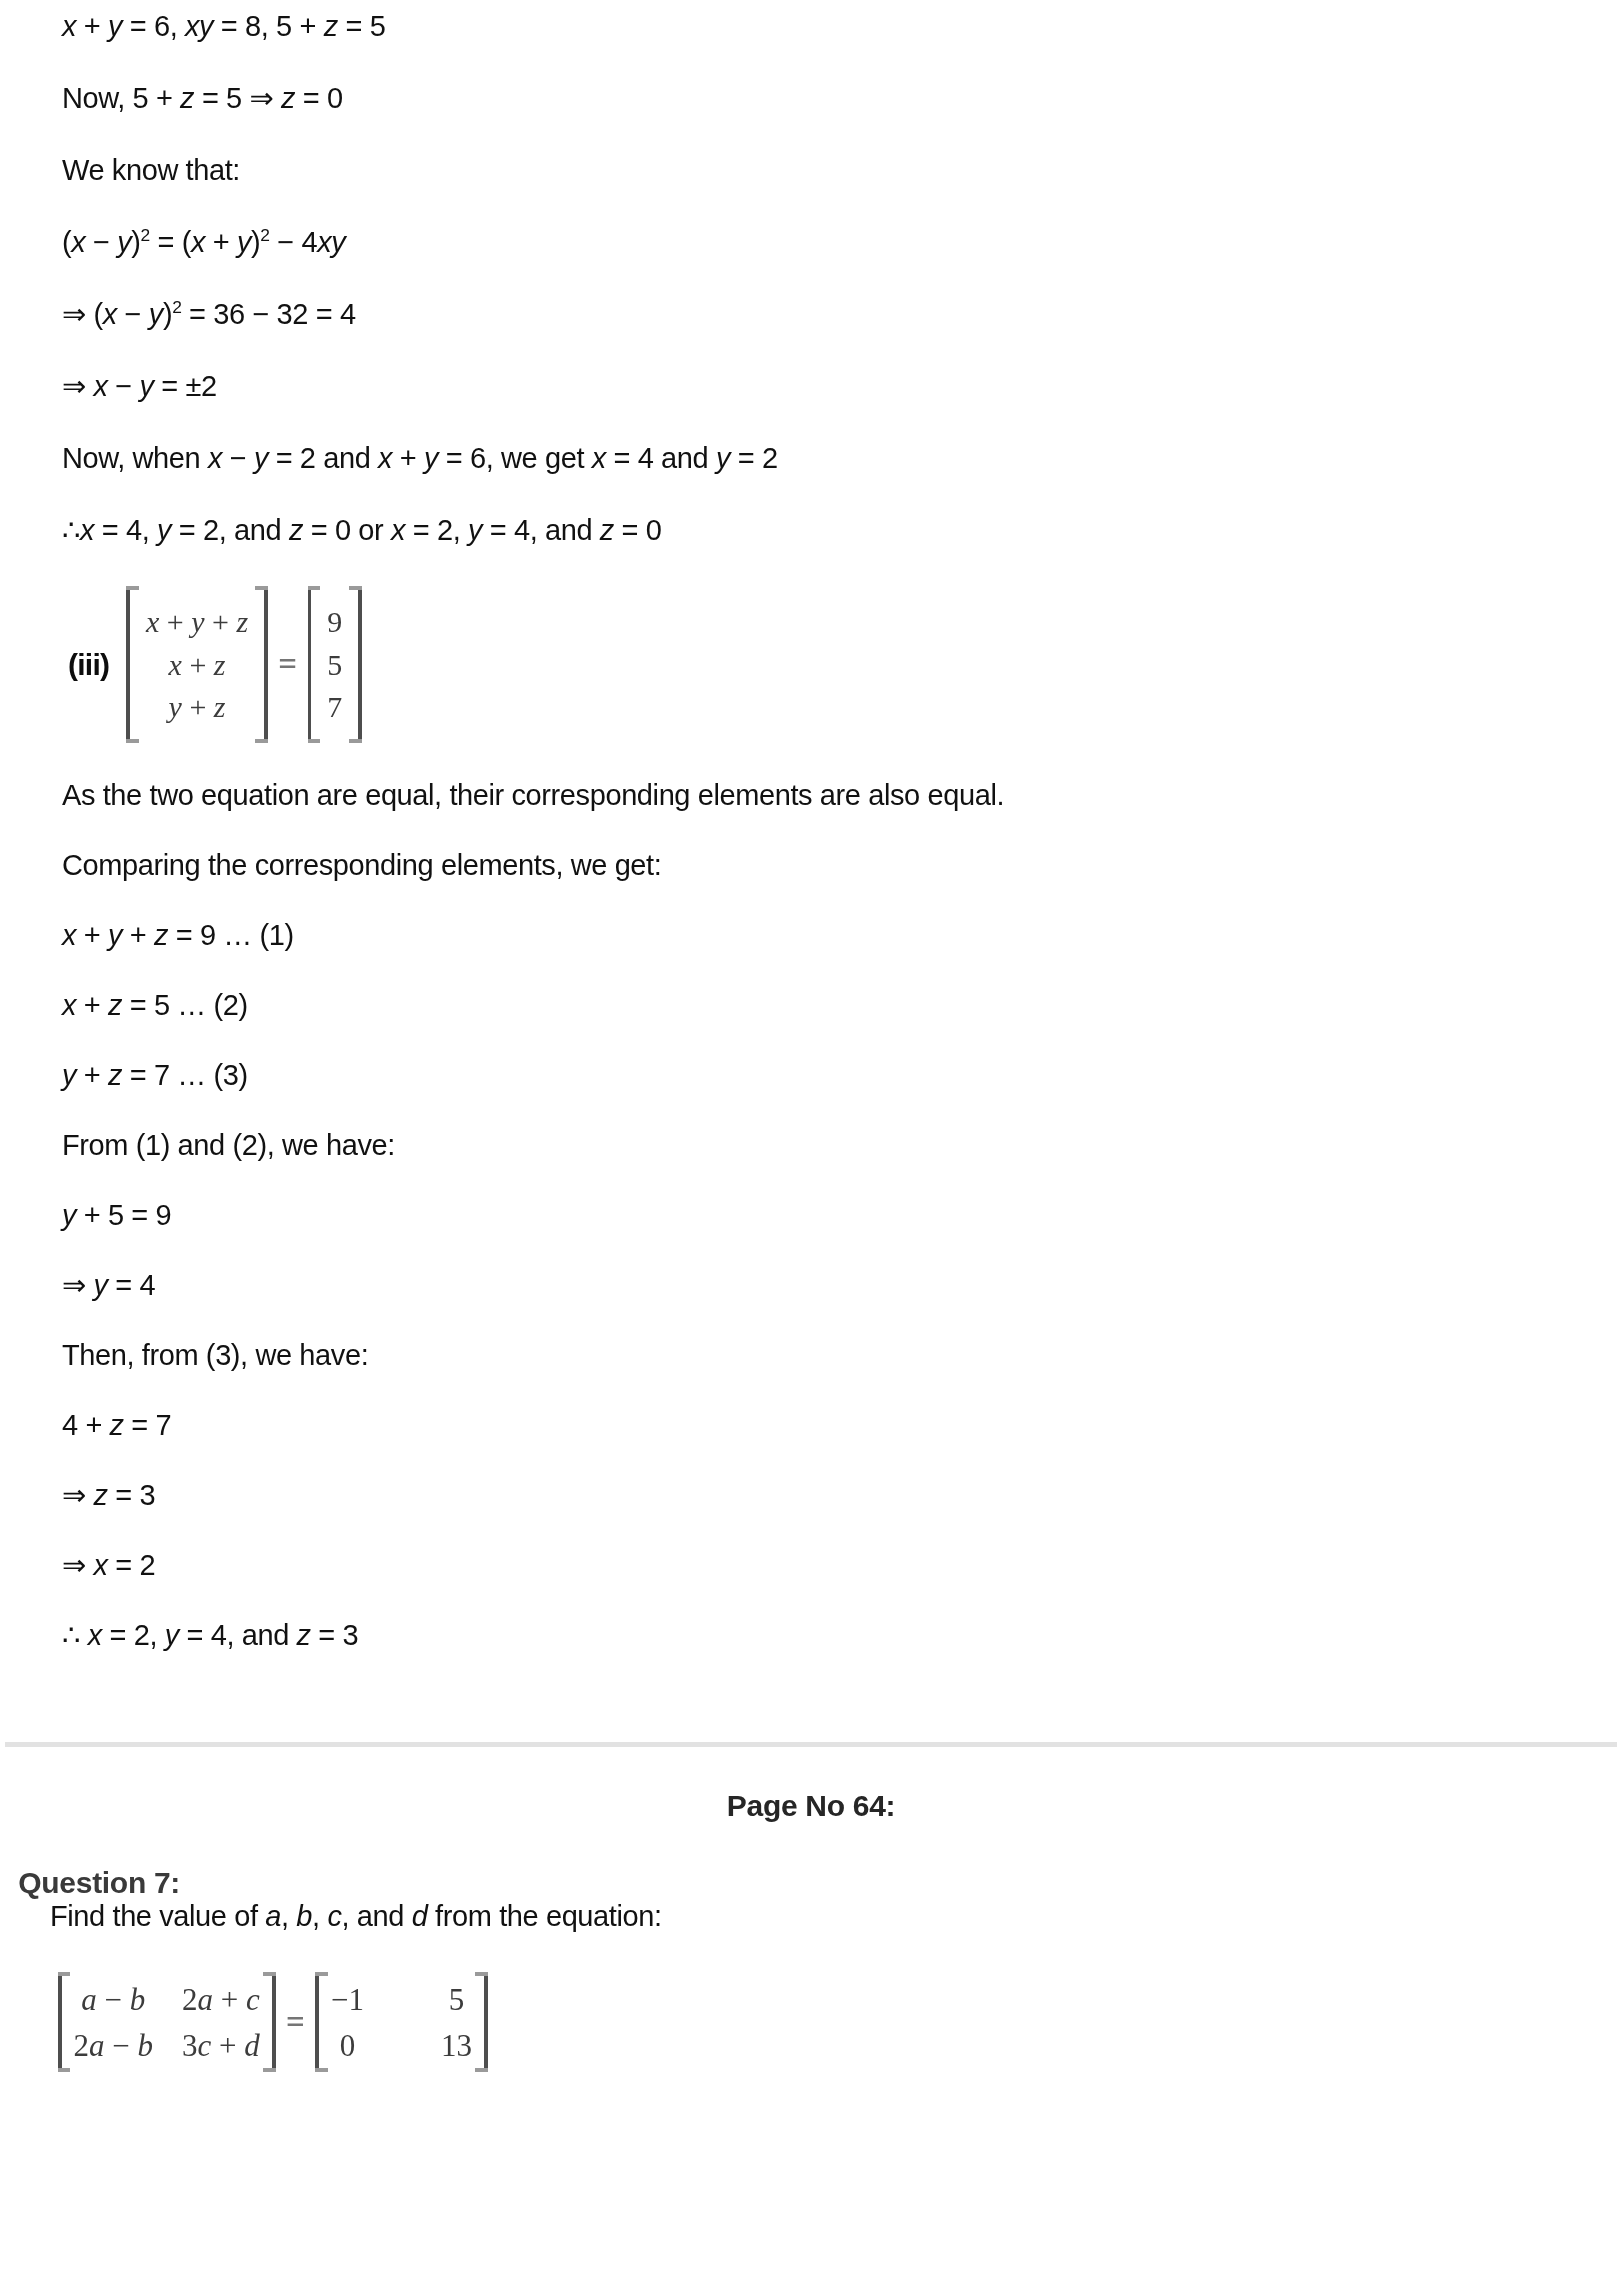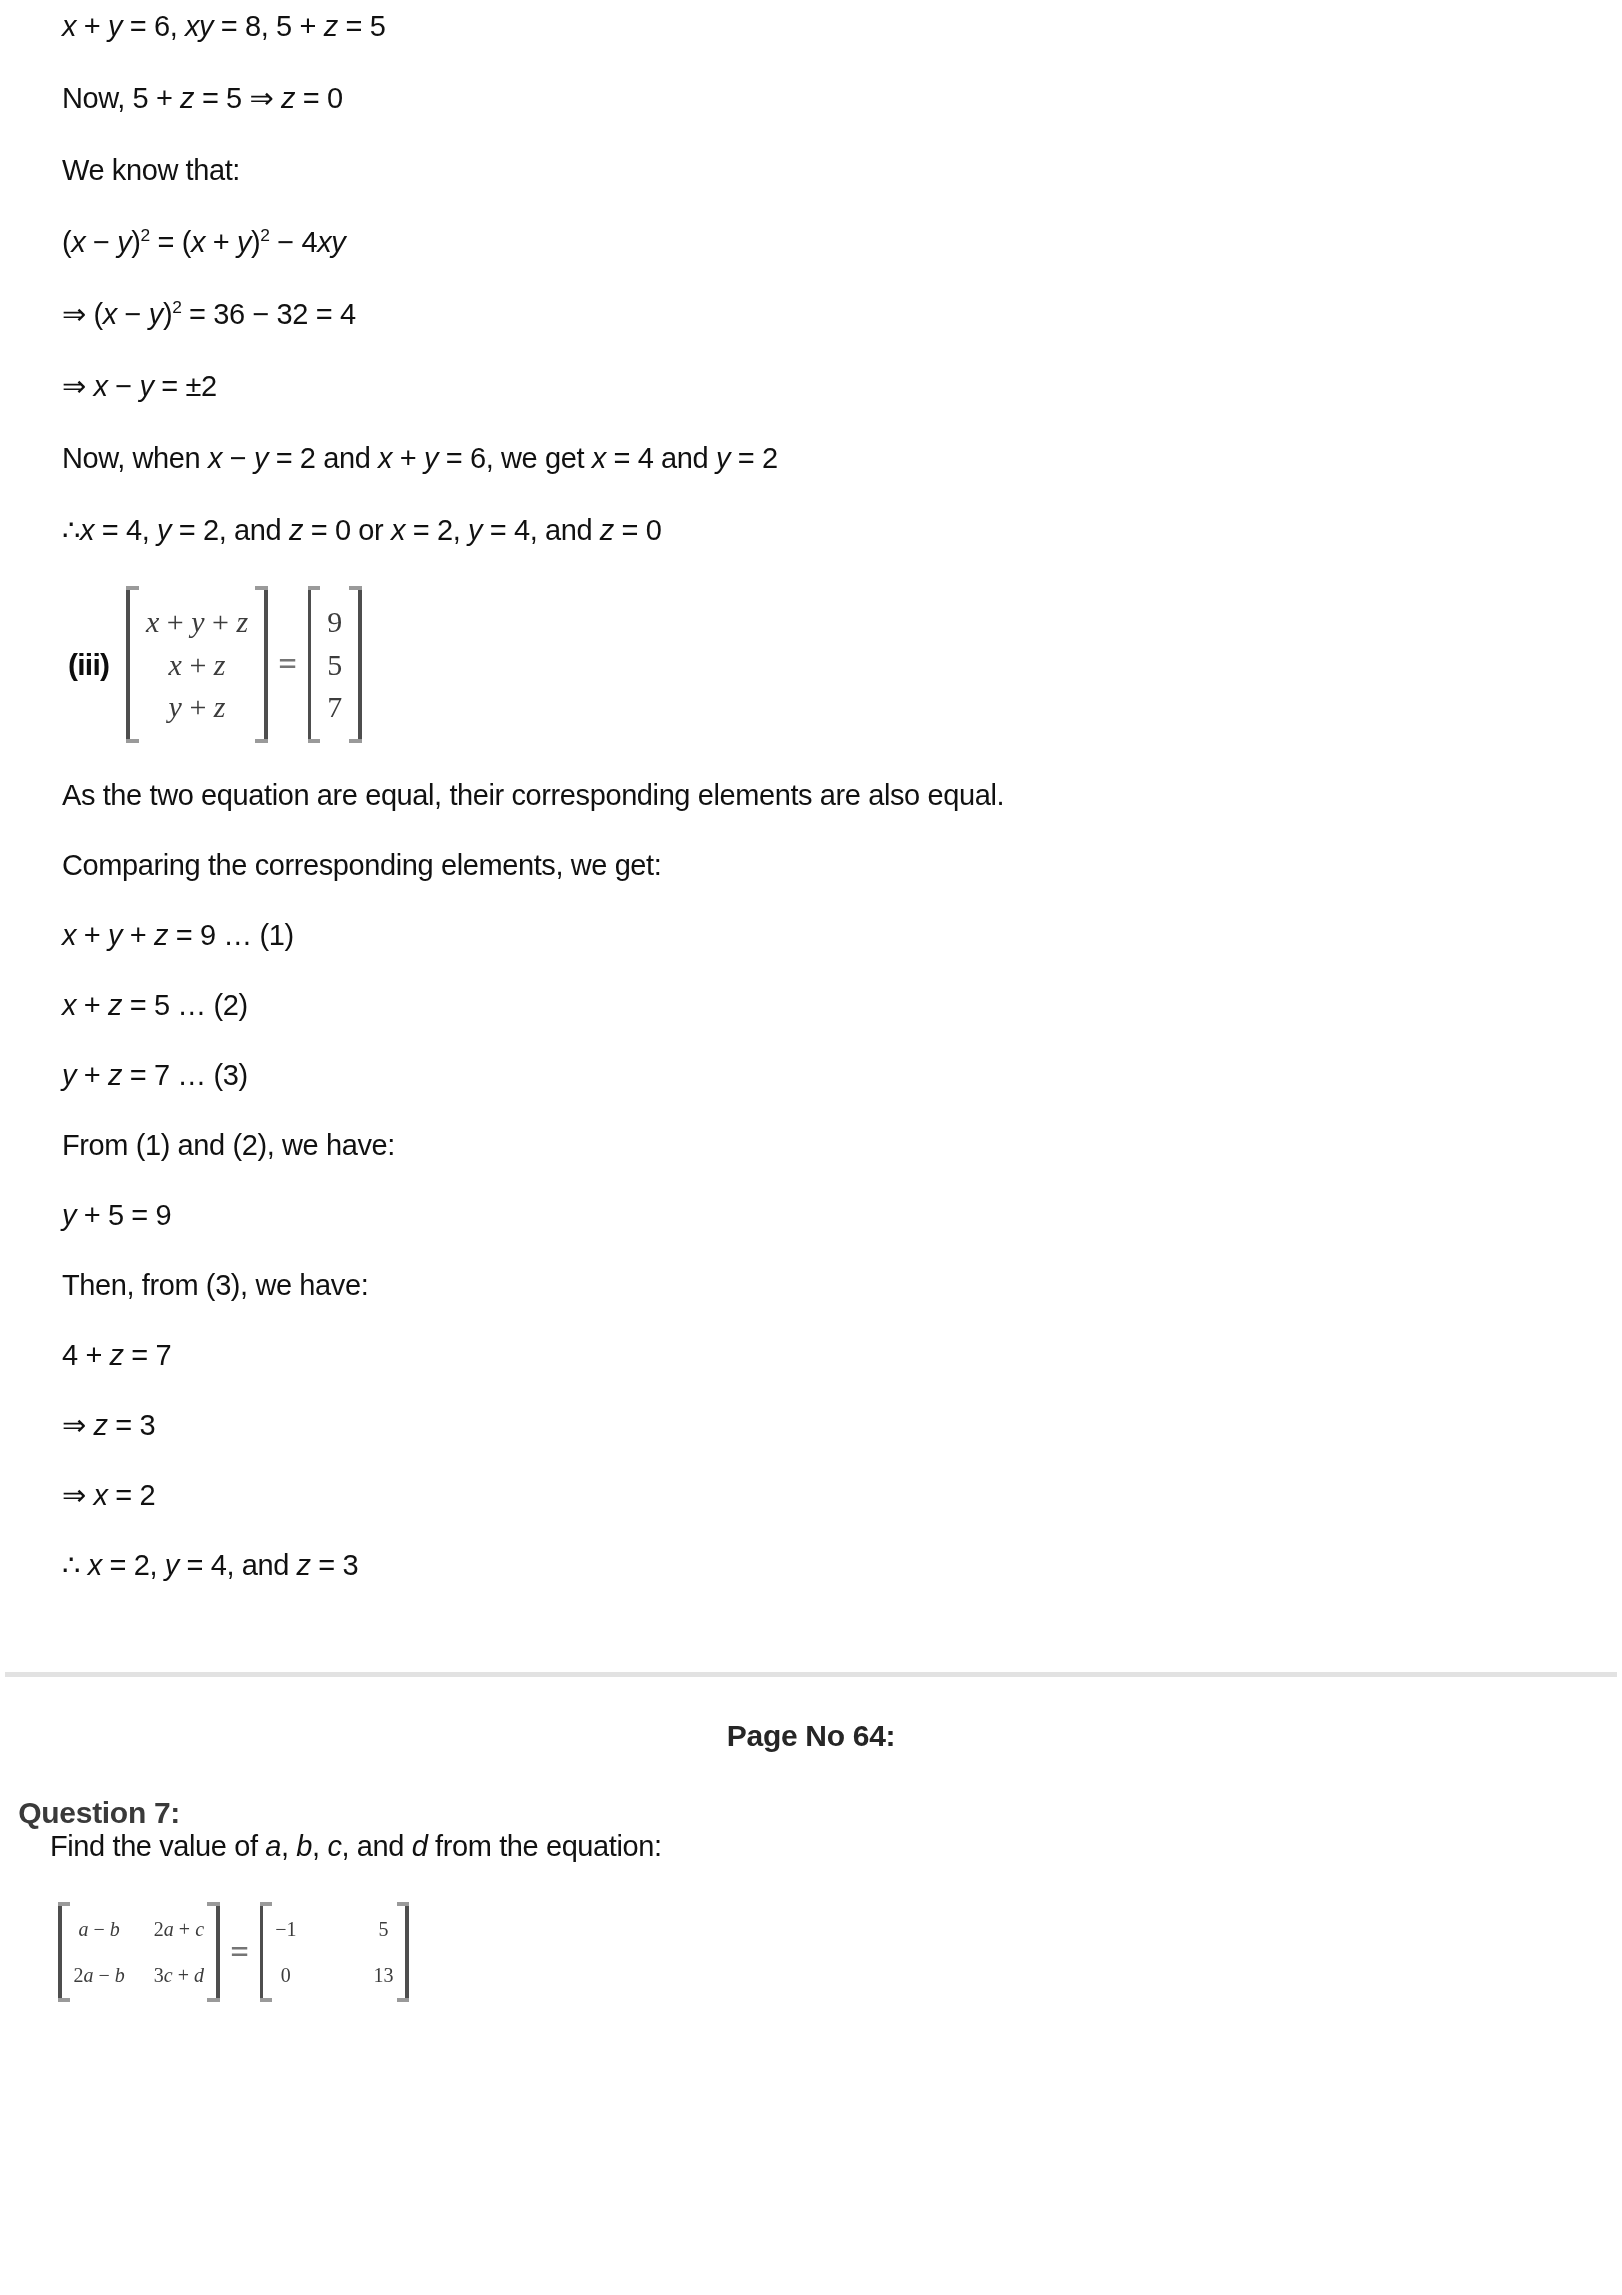--- a/index.html
+++ b/index.html
@@ -41,21 +41,21 @@
   .mcol .mrow{
     font-size:30px; line-height:34px; text-align:center; margin:8.5px 3.9px; white-space:nowrap;
   }
   .meq{
     font-family:"Liberation Serif", serif; font-size:33px; color:var(--equals);
     margin:0 10.5px; font-weight:bold;
   }
   .mgrid{ display:grid; grid-template-columns:auto auto; row-gap:13px; align-items:center; }
   #q7-left{ column-gap:29px; }
   #q7-right{ column-gap:77px; }
-  .mcell{ font-size:20px; line-height:33px; text-align:center; white-space:nowrap; }
+  .mcell{ font-size:31px; line-height:33px; text-align:center; white-space:nowrap; }
 
   
   .divider{ border:none; height:5.2px; background:var(--divider); margin:90px 5.2px 0 5.2px; }
   .page-label{
     margin-top:42px; text-align:center; font-size:30px; line-height:34px;
     font-weight:bold; color:var(--heading); letter-spacing:-0.3px;
   }
   .question-label{
     margin:43px 0 0 18.3px; font-size:30px; line-height:34px;
     font-weight:bold; color:var(--question); letter-spacing:-0.3px;
@@ -106,20 +106,21 @@
     </div>
 
     <div id="lines2">
         <p class="line">As the two equation are equal, their corresponding elements are also equal.</p>
         <p class="line">Comparing the corresponding elements, we get:</p>
         <p class="line"><i>x</i> + <i>y</i> + <i>z</i> = 9 … (1)</p>
         <p class="line"><i>x</i> + <i>z</i> = 5 … (2)</p>
         <p class="line"><i>y</i> + <i>z</i> = 7 … (3)</p>
         <p class="line">From (1) and (2), we have:</p>
         <p class="line"><i>y</i> + 5 = 9</p>
+        <p class="line">⇒ <i>y</i> = 4</p>
         <p class="line">Then, from (3), we have:</p>
         <p class="line">4 + <i>z</i> = 7</p>
         <p class="line">⇒ <i>z</i> = 3</p>
         <p class="line">⇒ <i>x</i> = 2</p>
         <p class="line">∴ <i>x</i> = 2, <i>y</i> = 4, and <i>z</i> = 3</p>
       </div>
   </div>
 
   <hr class="divider">
 

